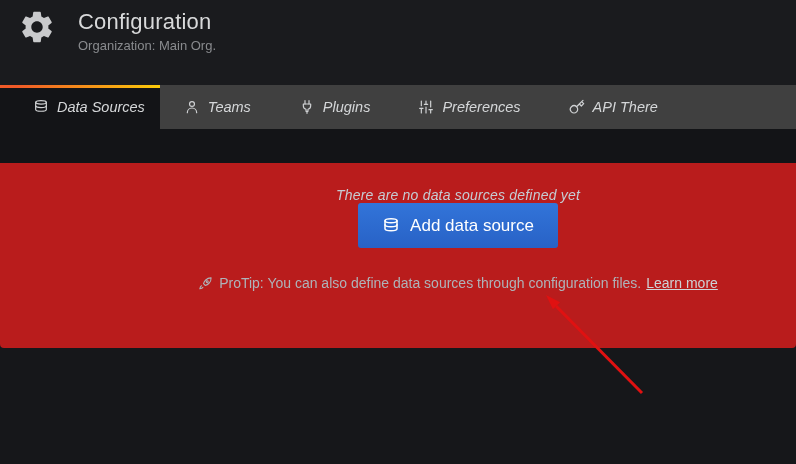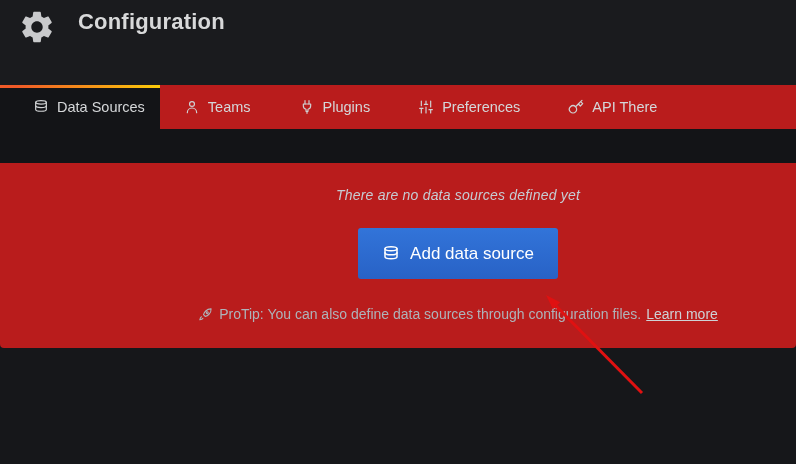--- a/index.html
+++ b/index.html
@@ -14,28 +14,28 @@
 
   
   .header{
     position:absolute;top:0;left:0;right:0;height:85px;
     background:#1a1b1e;display:flex;align-items:flex-start;
   }
   .gear-wrap{margin:8px 0 0 18px;width:38px;height:38px;color:#c9cacc;}
   .gear-wrap svg{width:38px;height:38px;display:block;}
   .header-texts{margin:9px 0 0 22px;}
   .page-title{
-    margin:0;font-size:22px;font-weight:700;color:#d8d9da;line-height:26px;letter-spacing:.2px;
+    margin:0;font-size:22px;font-weight:400;color:#d8d9da;line-height:26px;letter-spacing:.2px;
   }
   .page-subtitle{font-size:13px;color:#898b8e;margin-top:3px;}
 
   
   .tabbar{
     position:absolute;top:85px;left:0;right:0;height:44px;
-    background:#b91c1c;display:flex;align-items:stretch;
+    background:#404040;display:flex;align-items:stretch;font-style:italic;
   }
   .tab{
     position:relative;display:flex;align-items:center;gap:8px;
     padding:0 24px;font-size:14.5px;color:#d5d7d9;cursor:pointer;white-space:nowrap;
   }
   .tab svg{width:16px;height:16px;flex:0 0 auto;color:#cfd1d3;}
   .tab.active{
     background:#131417;padding-left:33px;padding-right:15px;
   }
   .tab.active::before{
@@ -50,22 +50,22 @@
     background:#b91c1c;border-radius:0 0 4px 4px;
   }
   .footer-band{position:absolute;top:348px;left:0;right:0;bottom:0;background:#16171a;}
 
   
   .cta{margin-left:120px;width:676px;text-align:center;}
   .empty-msg{
     padding-top:24px;font-style:italic;font-size:14px;color:#c6ccd3;letter-spacing:.2px;
   }
   .add-btn{
-    margin-top:25px;display:inline-flex;align-items:center;justify-content:center;gap:10px;
-    width:200px;height:51px;border:none;border-radius:3px;cursor:pointer;
+    display:inline-flex;align-items:center;justify-content:center;gap:10px;
+    width:200px;height:45px;border:none;border-radius:3px;cursor:pointer;
     background:linear-gradient(180deg,#3274d9 0%,#2862c6 100%);
     color:#ffffff;font-family:"Liberation Sans",sans-serif;font-size:17px;font-weight:500;
   }
   .add-btn svg{width:18px;height:18px;}
   .protip{
     margin-top:27px;display:flex;align-items:center;justify-content:center;
     font-size:14px;color:#aeb3b9;white-space:nowrap;
   }
   .protip svg{width:15px;height:15px;margin-right:6px;color:#aeb3b9;}
   .learn-more{color:#ced2d6;text-decoration:underline;margin-left:5px;cursor:pointer;text-align:right;}
@@ -79,20 +79,21 @@
 <div class="page">
 
   <header class="header">
     <span class="gear-wrap">
       <svg viewBox="0 0 24 24" fill="currentColor">
         <path d="M19.14,12.94c0.04-0.3,0.06-0.61,0.06-0.94c0-0.32-0.02-0.64-0.07-0.94l2.03-1.58c0.18-0.14,0.23-0.41,0.12-0.61 l-1.92-3.32c-0.12-0.22-0.37-0.29-0.59-0.22l-2.39,0.96c-0.5-0.38-1.03-0.7-1.62-0.94L14.4,2.81c-0.04-0.24-0.24-0.41-0.48-0.41 h-3.84c-0.24,0-0.43,0.17-0.47,0.41L9.25,5.35C8.66,5.59,8.12,5.92,7.63,6.29L5.24,5.33c-0.22-0.08-0.47,0-0.59,0.22L2.74,8.87 C2.62,9.08,2.66,9.34,2.86,9.48l2.03,1.58C4.84,11.36,4.8,11.69,4.8,12s0.02,0.64,0.07,0.94l-2.03,1.58 c-0.18,0.14-0.23,0.41-0.12,0.61l1.92,3.32c0.12,0.22,0.37,0.29,0.59,0.22l2.39-0.96c0.5,0.38,1.03,0.7,1.62,0.94l0.36,2.54 c0.05,0.24,0.24,0.41,0.48,0.41h3.84c0.24,0,0.44-0.17,0.47-0.41l0.36-2.54c0.59-0.24,1.13-0.56,1.62-0.94l2.39,0.96 c0.22,0.08,0.47,0,0.59-0.22l1.92-3.32c0.12-0.22,0.07-0.47-0.12-0.61L19.14,12.94z M12,15.6c-1.98,0-3.6-1.62-3.6-3.6 s1.62-3.6,3.6-3.6s3.6,1.62,3.6,3.6S13.98,15.6,12,15.6z"></path>
       </svg>
     </span>
     <div class="header-texts">
       <h1 class="page-title">Configuration</h1>
+      <div class="page-subtitle">Organization: Main Org.</div>
     </div>
   </header>
 
   <nav class="tabbar">
 
     <div class="tab active">
       <svg viewBox="0 0 24 24" fill="none" stroke="currentColor" stroke-width="1.8" stroke-linecap="round" stroke-linejoin="round">
         <ellipse cx="12" cy="5" rx="8" ry="2.7"></ellipse>
         <path d="M20 10.3c0 1.5-3.6 2.7-8 2.7s-8-1.2-8-2.7"></path>
         <path d="M4 5v10.7C4 17.2 7.6 18.4 12 18.4s8-1.2 8-2.7V5"></path>

